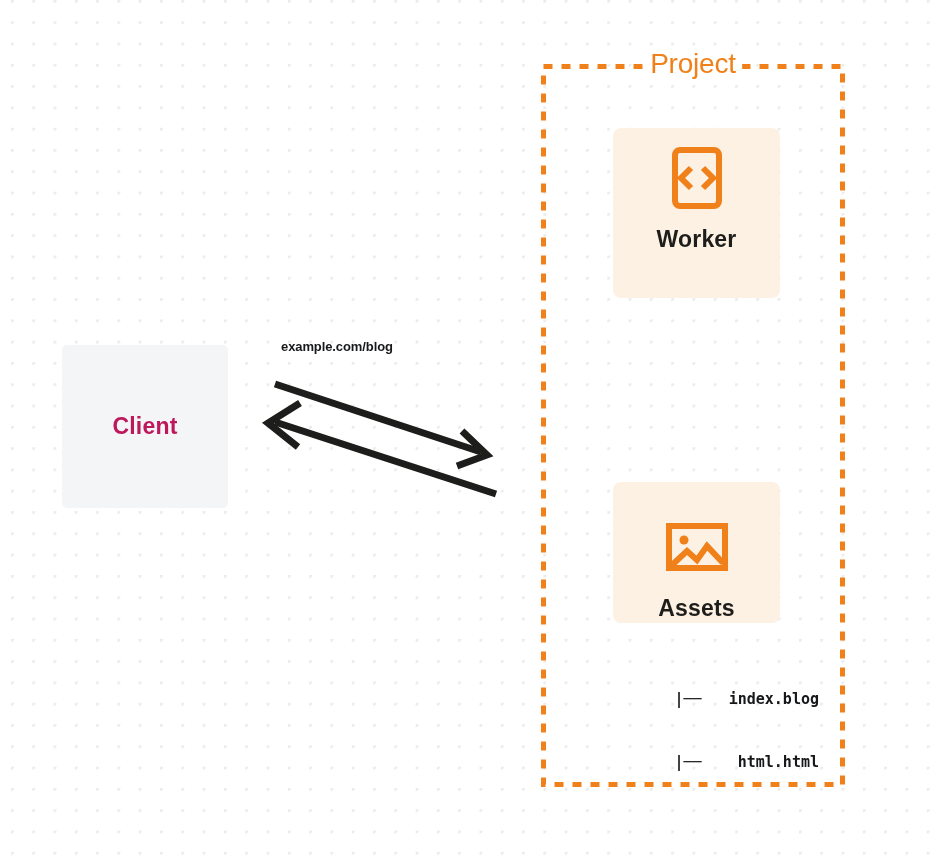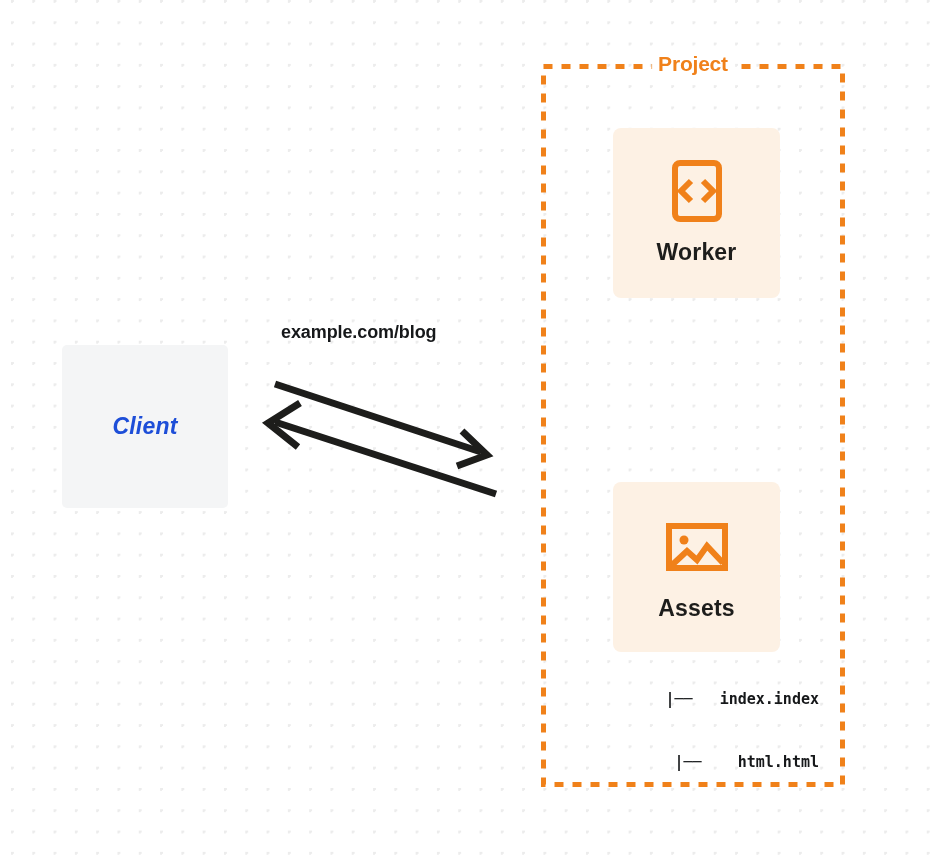--- a/index.html
+++ b/index.html
@@ -33,31 +33,30 @@
     height: 163px;
     background: #f4f5f6;
     border-radius: 5px;
     display: flex;
     align-items: center;
     justify-content: center;
   }
   #client-node .node-label {
     font-size: 23px;
     font-weight: bold;
-    color: #1d4ed8;
+    color: #be185d;
     letter-spacing: 0.2px;
-    font-style: italic;
   }
 
   
   #url-label {
     position: absolute;
     left: 281px;
-    top: 322px;
-    font-size: 18px;
+    top: 339px;
+    font-size: 13px;
     font-weight: bold;
     color: #16181a;
     letter-spacing: -0.1px;
     white-space: nowrap;
   }
 
   
   #arrows-layer {
     position: absolute;
     left: 0;
@@ -83,49 +82,49 @@
     width: 100%;
     height: 100%;
   }
   #project-title {
     position: absolute;
     left: 50%;
     top: -14px;
     transform: translateX(-50%);
     padding: 0 6px;
     background: #ffffff;
-    font-size: 21px;
-    font-weight: bold;
+    font-size: 28px;
+    font-weight: normal;
     color: #f0811a;
     letter-spacing: -0.2px;
     white-space: nowrap;
     line-height: 28px;
   }
 
   
   .service-card {
     position: absolute;
     width: 167px;
     background: #fdf1e4;
     border-radius: 8px;
     display: flex;
     flex-direction: column;
     align-items: center;
   }
   #worker-card {
     left: 72px;
     top: 64px;
     height: 170px;
-    padding-top: 31px;
+    padding-top: 18px;
     box-sizing: border-box;
   }
   #assets-card {
     left: 72px;
     top: 418px;
-    height: 170px;
+    height: 141px;
     padding-top: 33px;
     box-sizing: border-box;
   }
   .service-card .card-icon {
     width: 64px;
     height: 64px;
     display: block;
   }
   .service-card .card-label {
     margin-top: 16px;
@@ -197,19 +196,19 @@
     <div id="assets-card" class="service-card">
       <svg class="card-icon" viewBox="0 0 64 64" xmlns="http://www.w3.org/2000/svg">
         <rect x="4" y="11" width="56" height="42" fill="none" stroke="#f0811a" stroke-width="6"></rect>
         <circle cx="19" cy="25" r="4.5" fill="#f0811a"></circle>
         <polyline points="7,50 22,36 32,45 42,31 58,48" fill="none" stroke="#f0811a" stroke-width="6" stroke-linecap="butt" stroke-linejoin="miter"></polyline>
       </svg>
       <span class="card-label">Assets</span>
     </div>
 
     <div id="file-tree">
-      <span class="tree-row">  |──   index.index</span>
+      <span class="tree-row">  |──   index.blog</span>
       <span class="tree-row">  |──    html.html</span>
       
     </div>
 
   </div>
 </div>
 
 </body></html>

